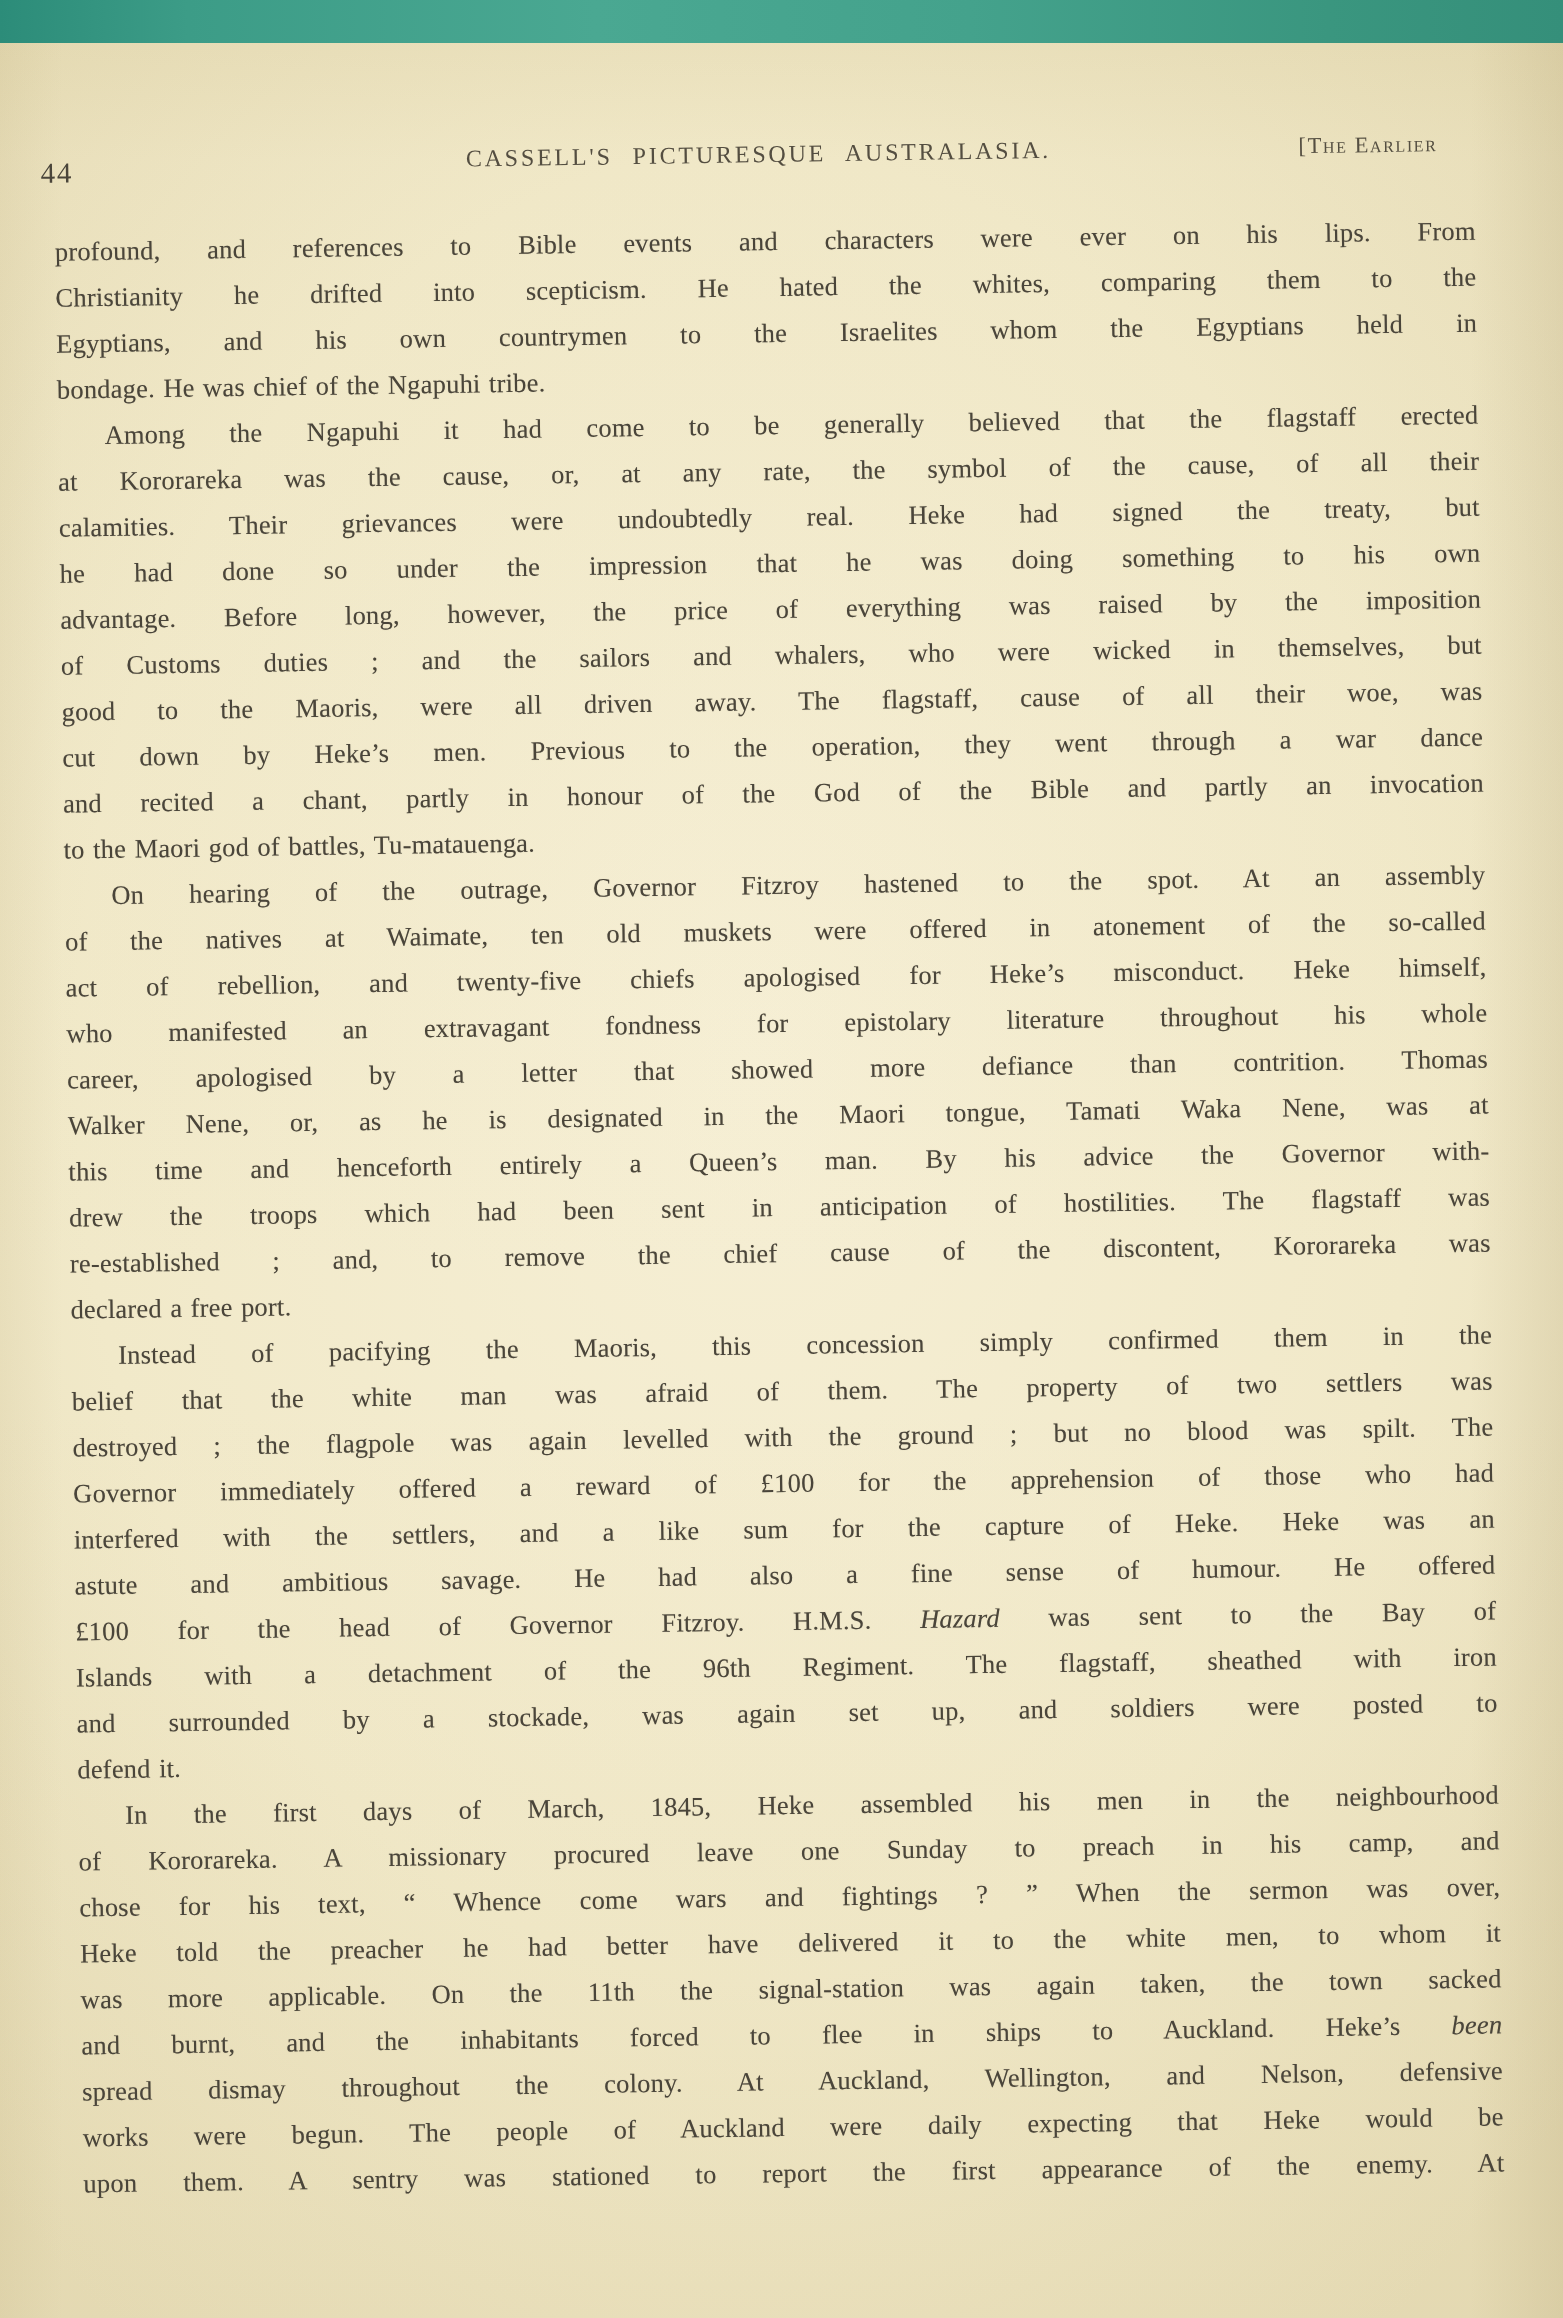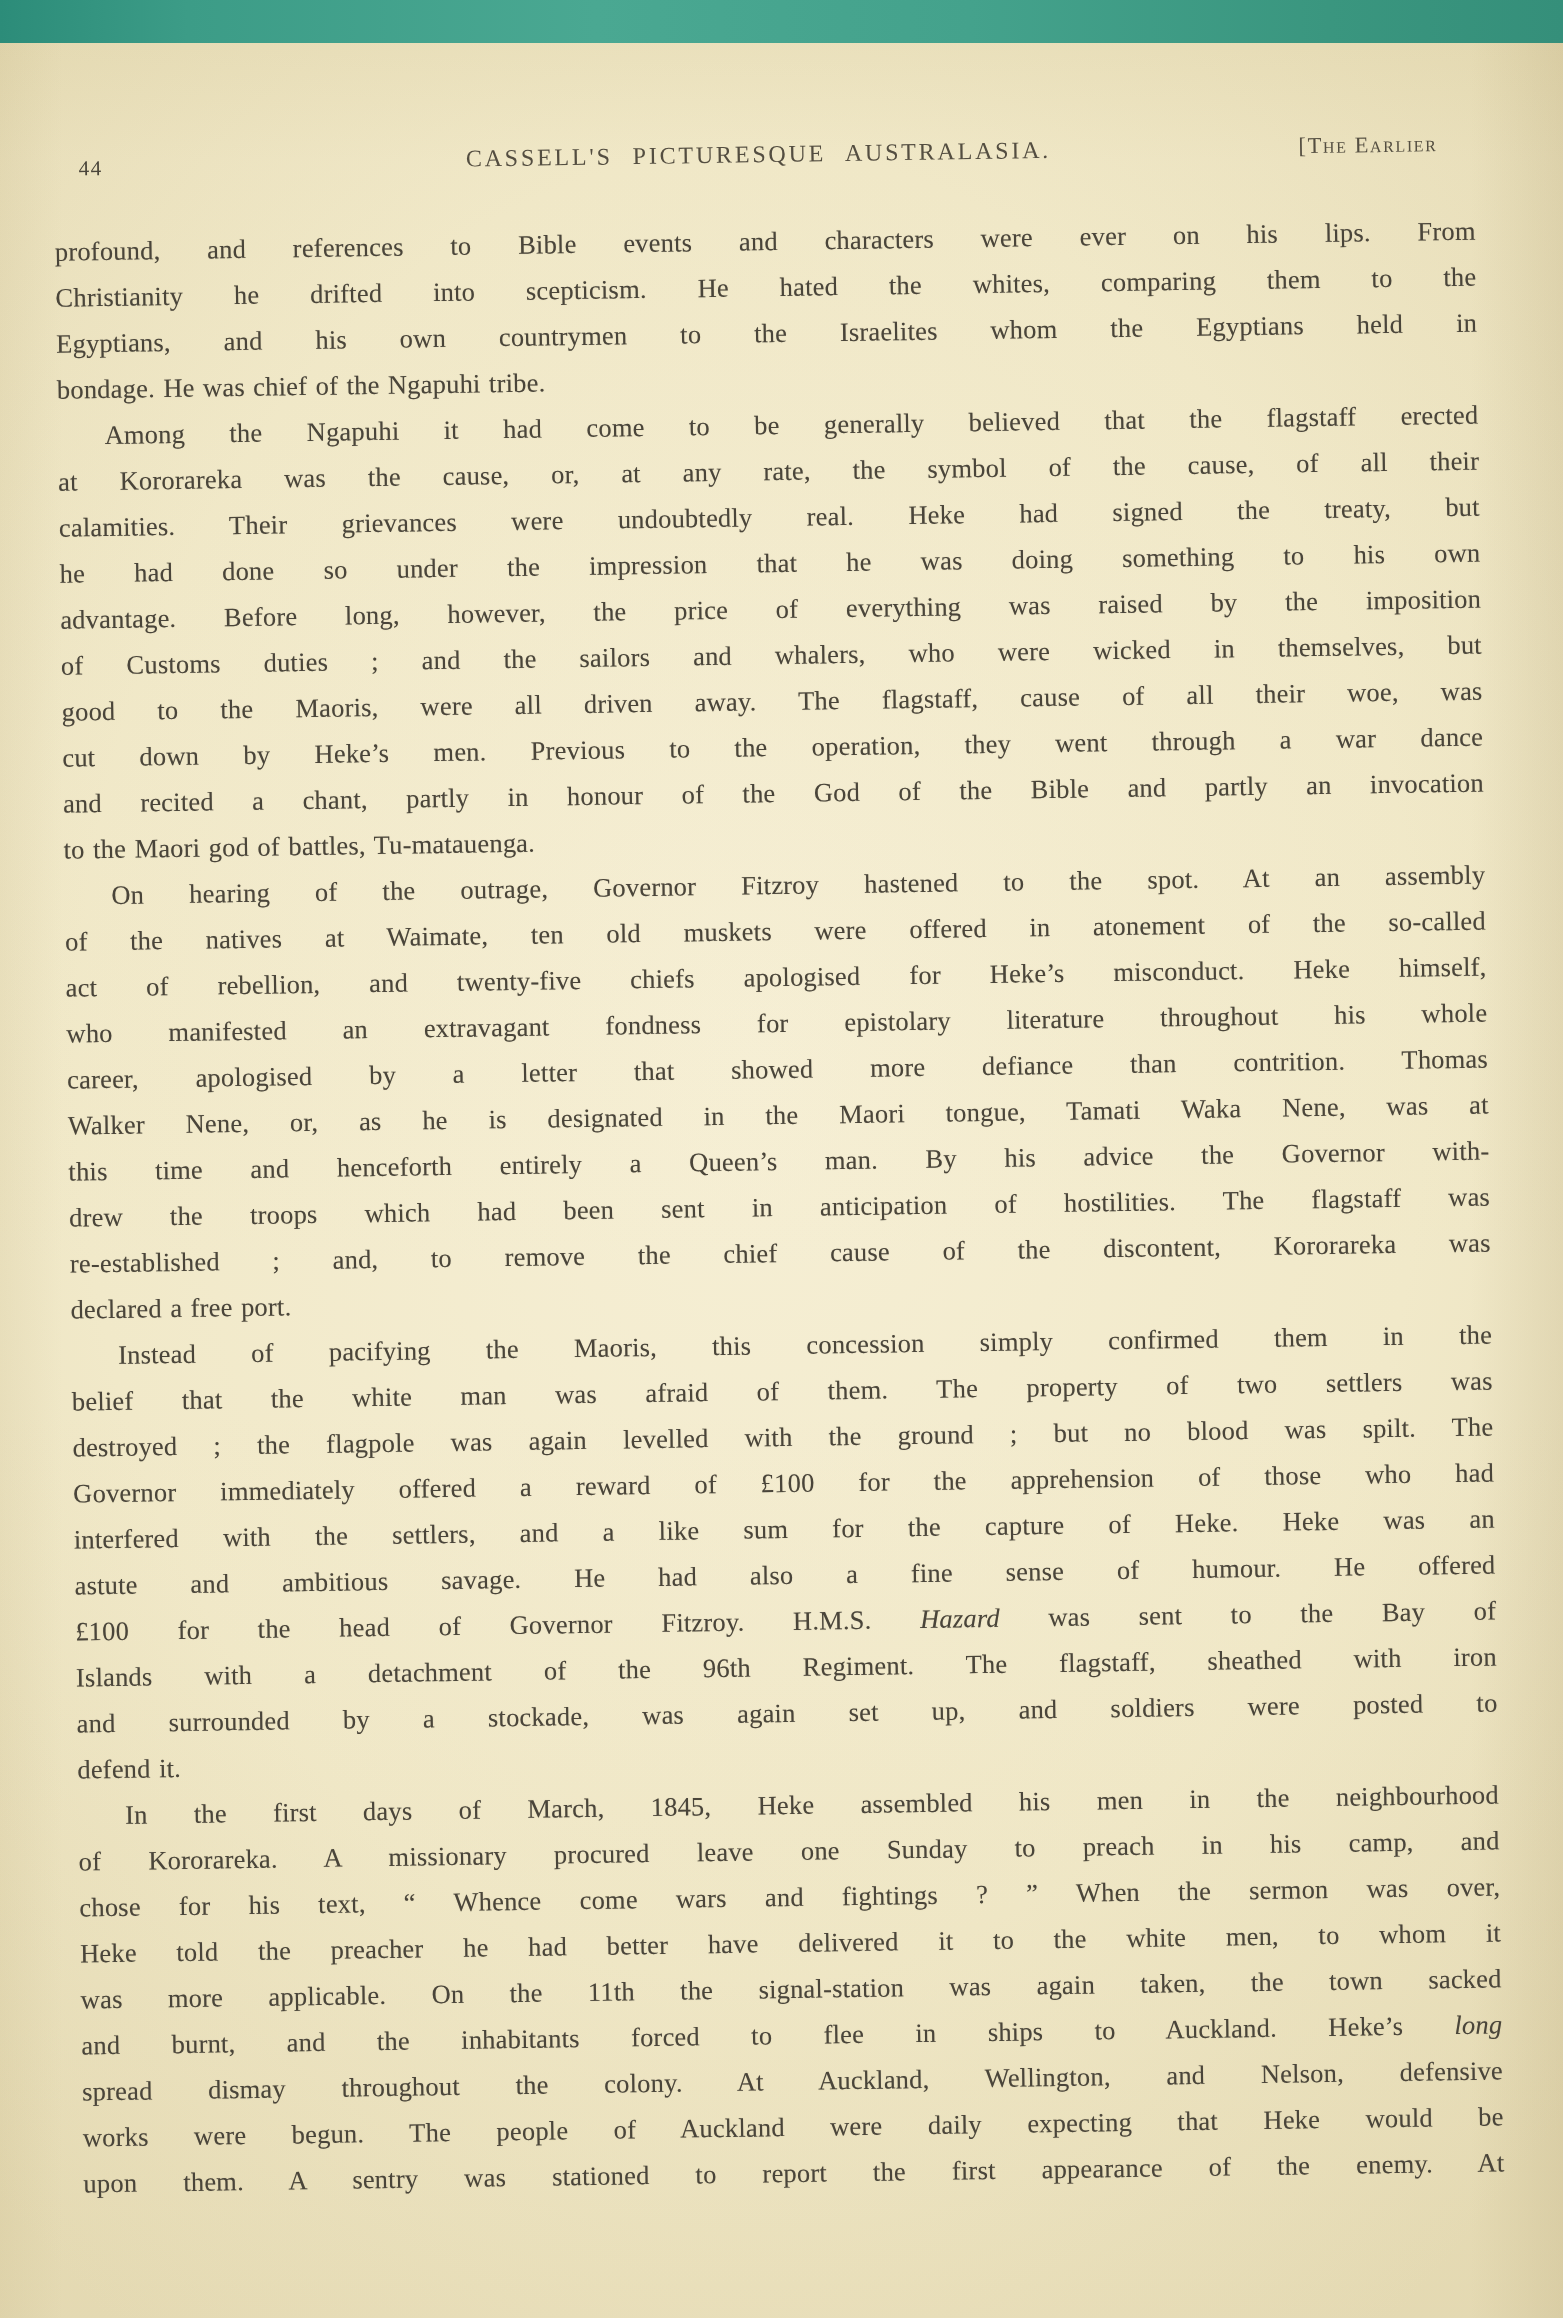--- a/index.html
+++ b/index.html
@@ -25,23 +25,22 @@
   }
   
   .scan-rotate {
     position: absolute; inset: 0;
     transform: rotate(-0.85deg);
     transform-origin: 782px 1203px;
     color: var(--ink);
   }
   .page-number {
     position: absolute; left: 56px; top: 146px;
-    font-size: 21px; letter-spacing: 1.6px;
+    font-size: 29px; letter-spacing: 1.6px;
     color: var(--ink);
-    margin-left: 38px;
   }
   .header-title {
     position: absolute; left: 0; top: 141px; width: 1548px;
     text-align: center;
     font-size: 24px; letter-spacing: 2.8px; word-spacing: 11.2px;
     color: var(--ink-light);
     white-space: nowrap;
   }
   .header-right {
     position: absolute; right: 111px; top: 141px;
@@ -121,20 +120,20 @@
         <div class="line">Islands with a detachment of the 96th Regiment. The flagstaff, sheathed with iron</div>
         <div class="line">and surrounded by a stockade, was again set up, and soldiers were posted to</div>
         <div class="line short">defend it.</div>
       </div>
       <div class="para">
         <div class="line indent">In the first days of March, 1845, Heke assembled his men in the neighbourhood</div>
         <div class="line">of Kororareka. A missionary procured leave one Sunday to preach in his camp, and</div>
         <div class="line">chose for his text, “ Whence come wars and fightings ? ” When the sermon was over,</div>
         <div class="line">Heke told the preacher he had better have delivered it to the white men, to whom it</div>
         <div class="line">was more applicable. On the 11th the signal-station was again taken, the town sacked</div>
-        <div class="line">and burnt, and the inhabitants forced to flee in ships to Auckland. Heke’s <i>long</i></div>
+        <div class="line">and burnt, and the inhabitants forced to flee in ships to Auckland. Heke’s <i>been</i></div>
         <div class="line">spread dismay throughout the colony. At Auckland, Wellington, and Nelson, defensive</div>
         <div class="line">works were begun. The people of Auckland were daily expecting that Heke would be</div>
         <div class="line">upon them. A sentry was stationed to report the first appearance of the enemy. At</div>
       </div>
     </div>
 </div>
 
 
 </body></html>

